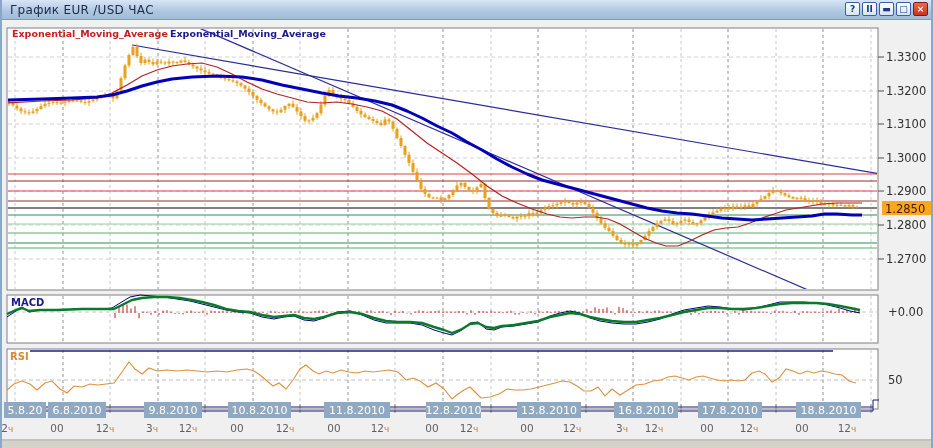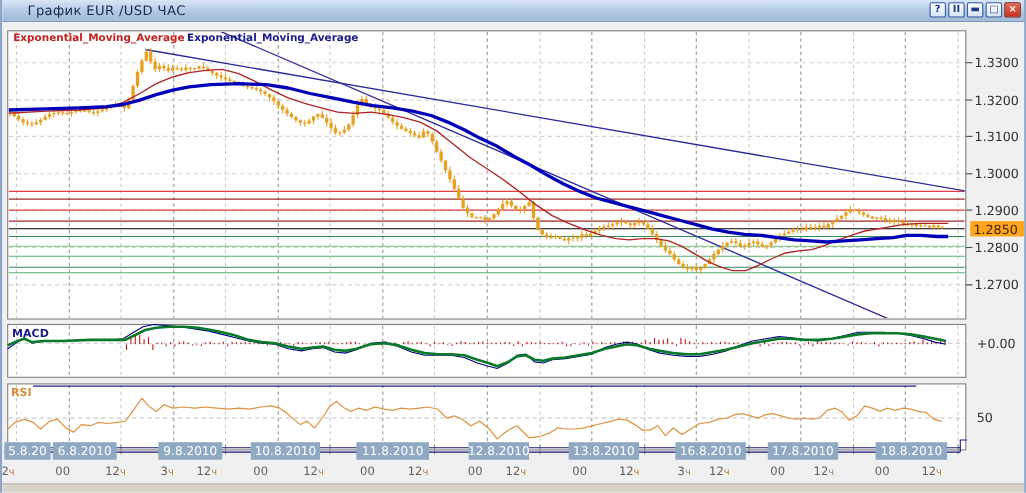--- a/index.html
+++ b/index.html
@@ -1,20 +1,20 @@
 <!DOCTYPE html>
 <html><head>
 <meta charset="utf-8">
 <style>
   html,body{margin:0;padding:0;background:#c8c8c8;font-family:"DejaVu Sans",sans-serif;}
   .window{position:relative;width:933px;height:448px;background:#f0f0f0;
     border-left:2px solid #8aa6c8;border-right:2px solid #8aa6c8;border-top:0;box-sizing:border-box;overflow:hidden;}
   .titlebar{position:absolute;left:0;top:0;width:100%;height:20px;
     background:linear-gradient(#d8e6f6,#aec6e0 60%,#a2bcd8);border-bottom:1px solid #7e9ac0;box-sizing:border-box;}
-  .title{position:absolute;left:8px;top:3px;font-size:12px;color:#1b2b4b;letter-spacing:.3px;margin-left:15px;}
+  .title{position:absolute;left:8px;top:3px;font-size:12px;color:#1b2b4b;letter-spacing:.3px;}
   .controls{position:absolute;right:3px;top:2px;display:flex;gap:2px;}
   .wbtn{width:15px;height:14px;font-size:9px;line-height:12px;text-align:center;
     background:linear-gradient(#ffffff,#d6e4f4);border:1px solid #3a5ea8;border-radius:2px;
     color:#1b3a8c;font-weight:bold;box-sizing:border-box;cursor:default;}
   .wbtn.close{background:linear-gradient(#e86a50,#c83420);color:#fff;border-color:#801c10;}
   .chart-area{position:absolute;left:0;top:0;width:933px;height:448px;}
   svg text{font-family:"DejaVu Sans",sans-serif;}
 </style>
 </head>
 <body>

